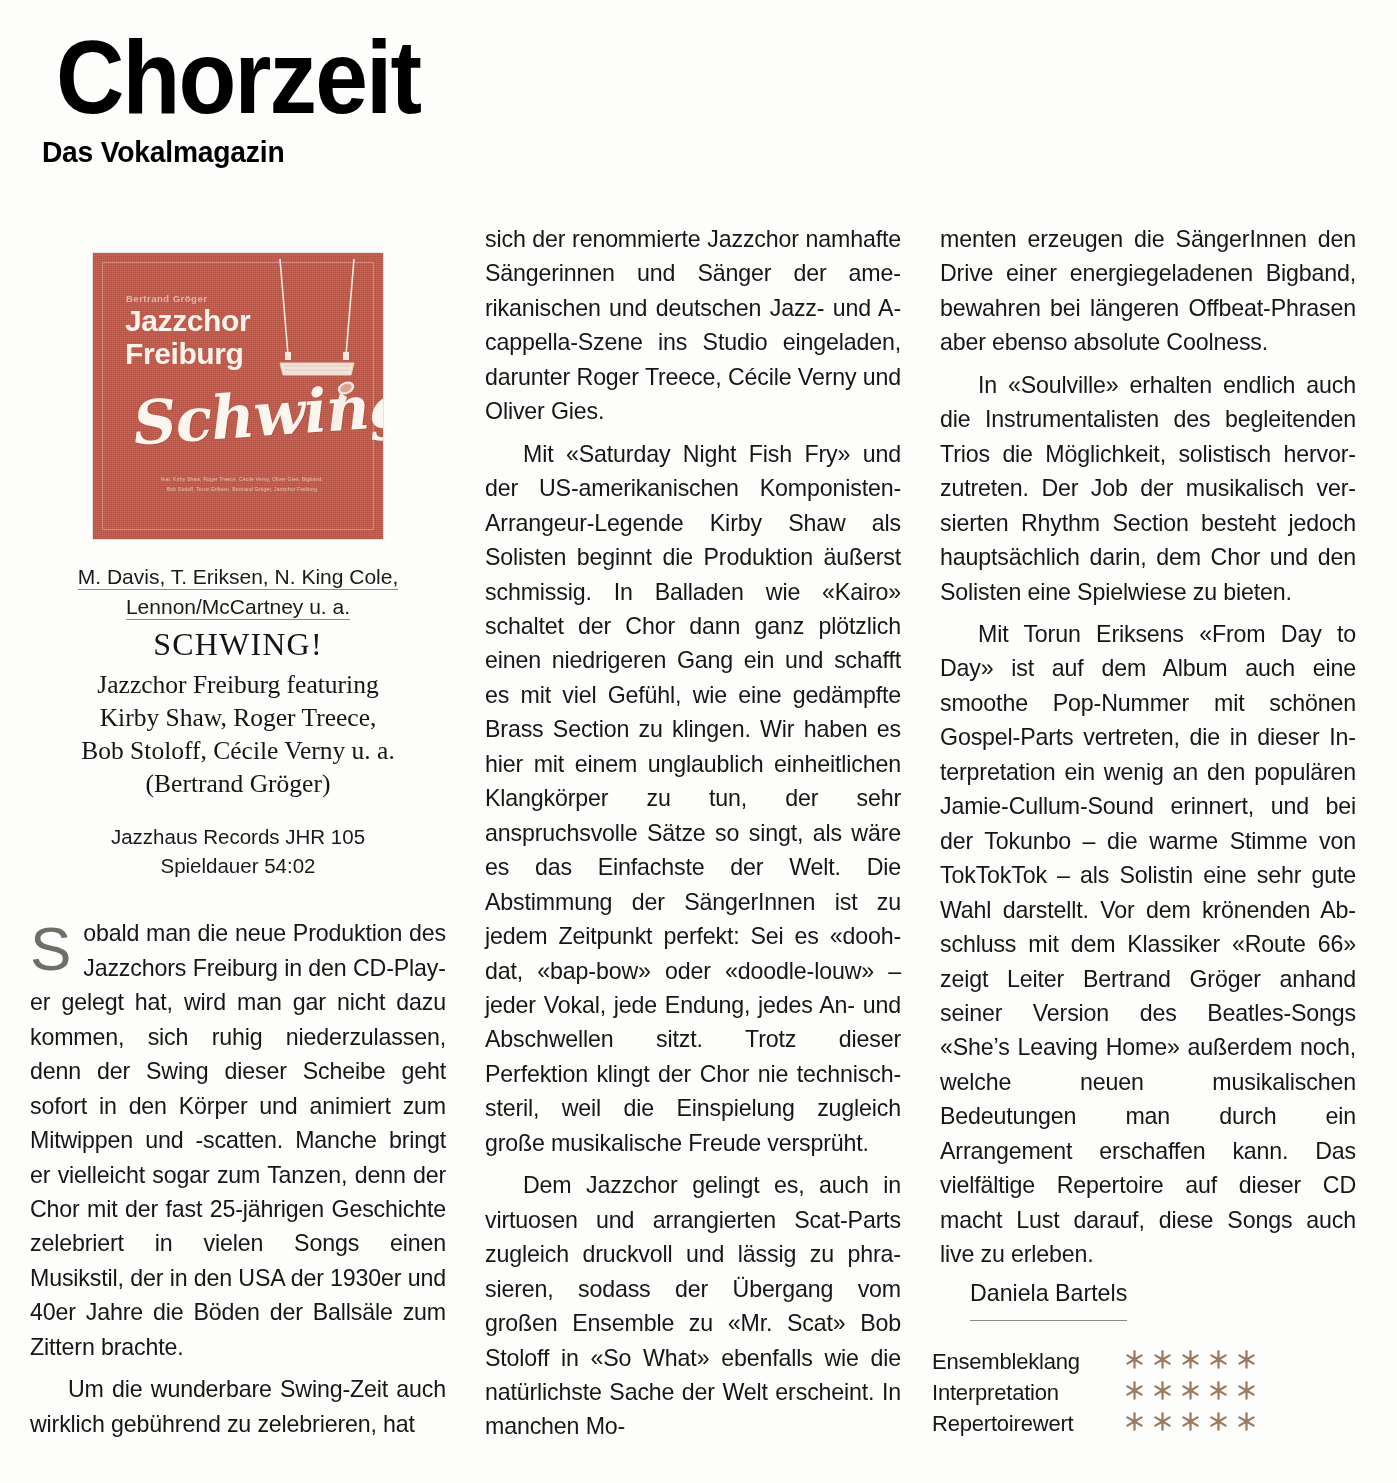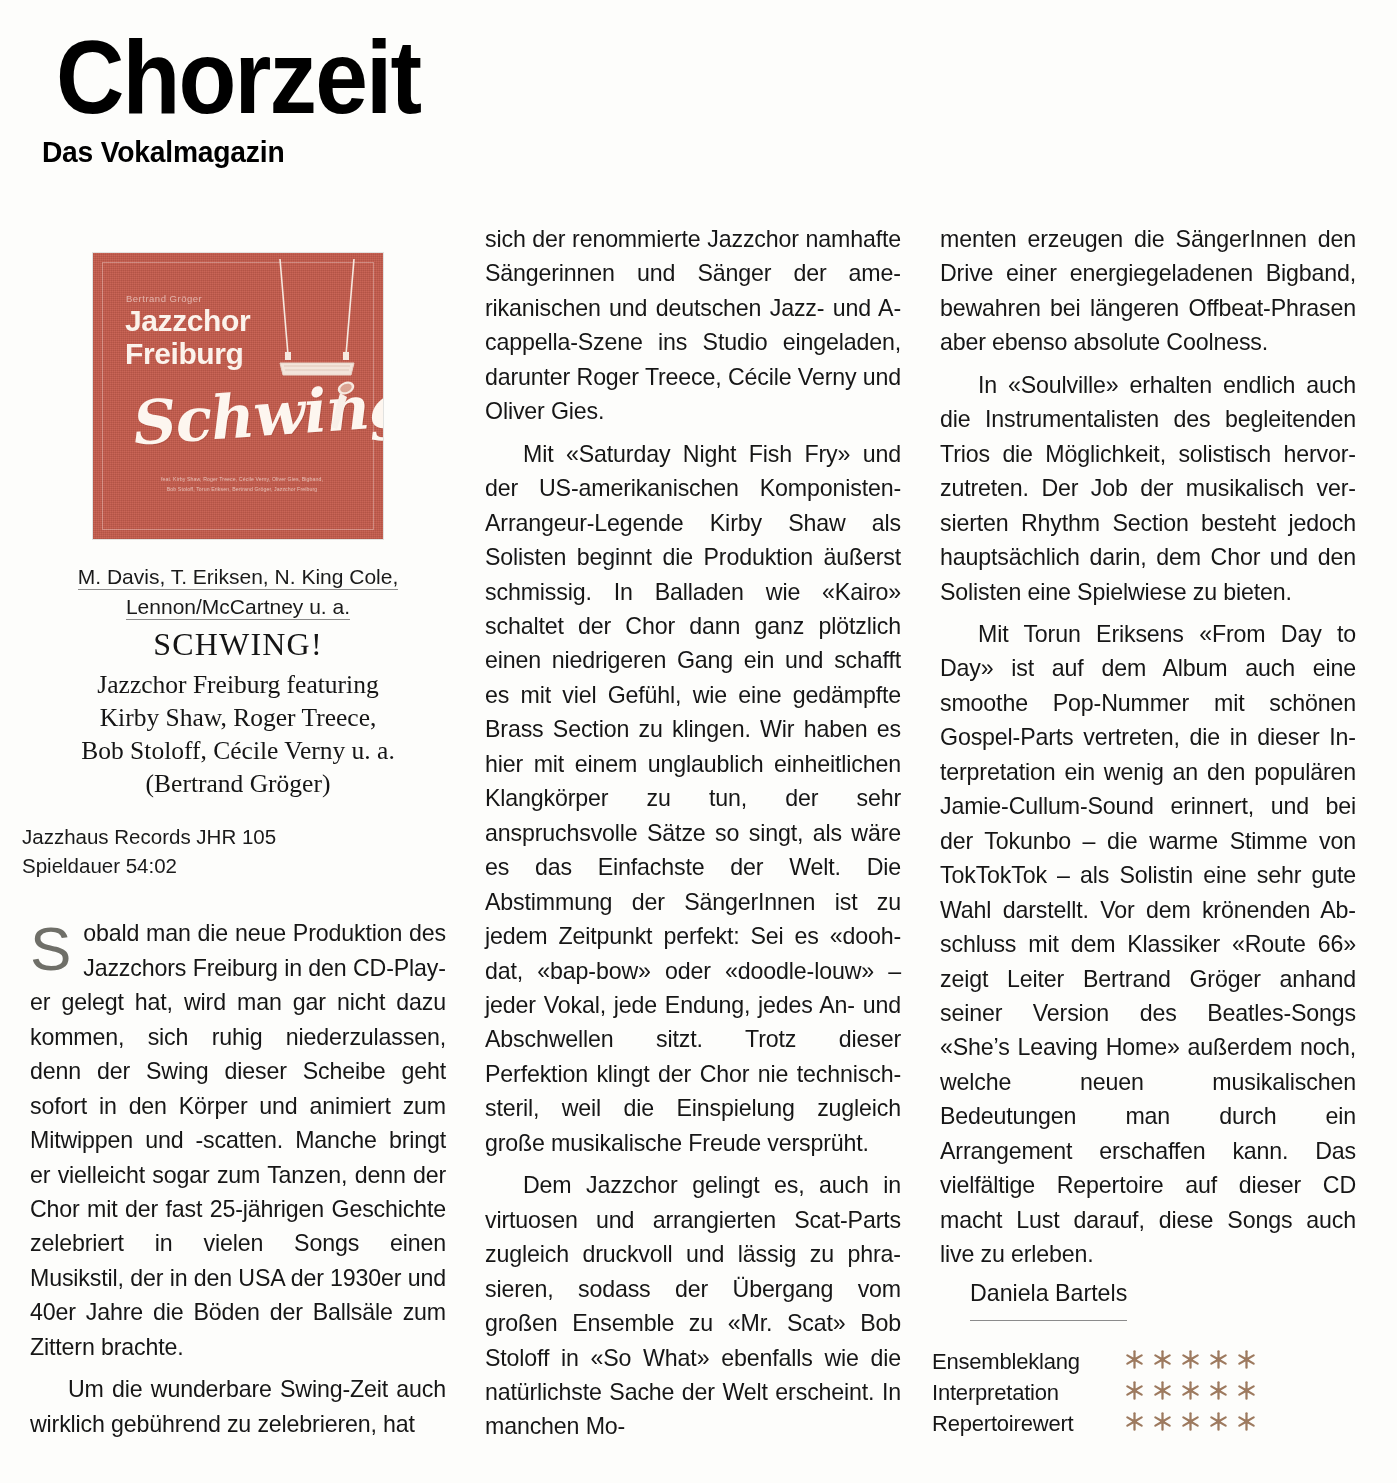--- a/index.html
+++ b/index.html
@@ -82,21 +82,21 @@
     border: 1px solid rgba(255,255,255,0.30);
     pointer-events: none;
   }
   .cover-artist {
     position: absolute;
     left: 33px;
     top: 40px;
     font-size: 9.5px;
     letter-spacing: 0.5px;
     color: rgba(255,250,245,0.55);
-    font-weight: normal;
+    font-weight: bold;
   }
   .cover-choir {
     position: absolute;
     left: 32px;
     top: 51px;
     font-family: "Liberation Sans", sans-serif;
     font-weight: bold;
     font-size: 30px;
     line-height: 1.10;
     color: #fbf3ec;
@@ -166,21 +166,21 @@
   }
   .album-lines {
     font-family: "Liberation Serif", serif;
     font-size: 25.5px;
     line-height: 1.30;
     margin-top: 5px;
     color: #151515;
   }
   .label-info {
     margin-top: 22px;
-    text-align: left;
+    text-align: center;
     font-family: "Liberation Sans", sans-serif;
     font-size: 20.5px;
     line-height: 1.42;
     color: #1a1a1a;
   }
 
   
   .body-text {
     font-family: "Liberation Sans", sans-serif;
     font-size: 23.2px;

